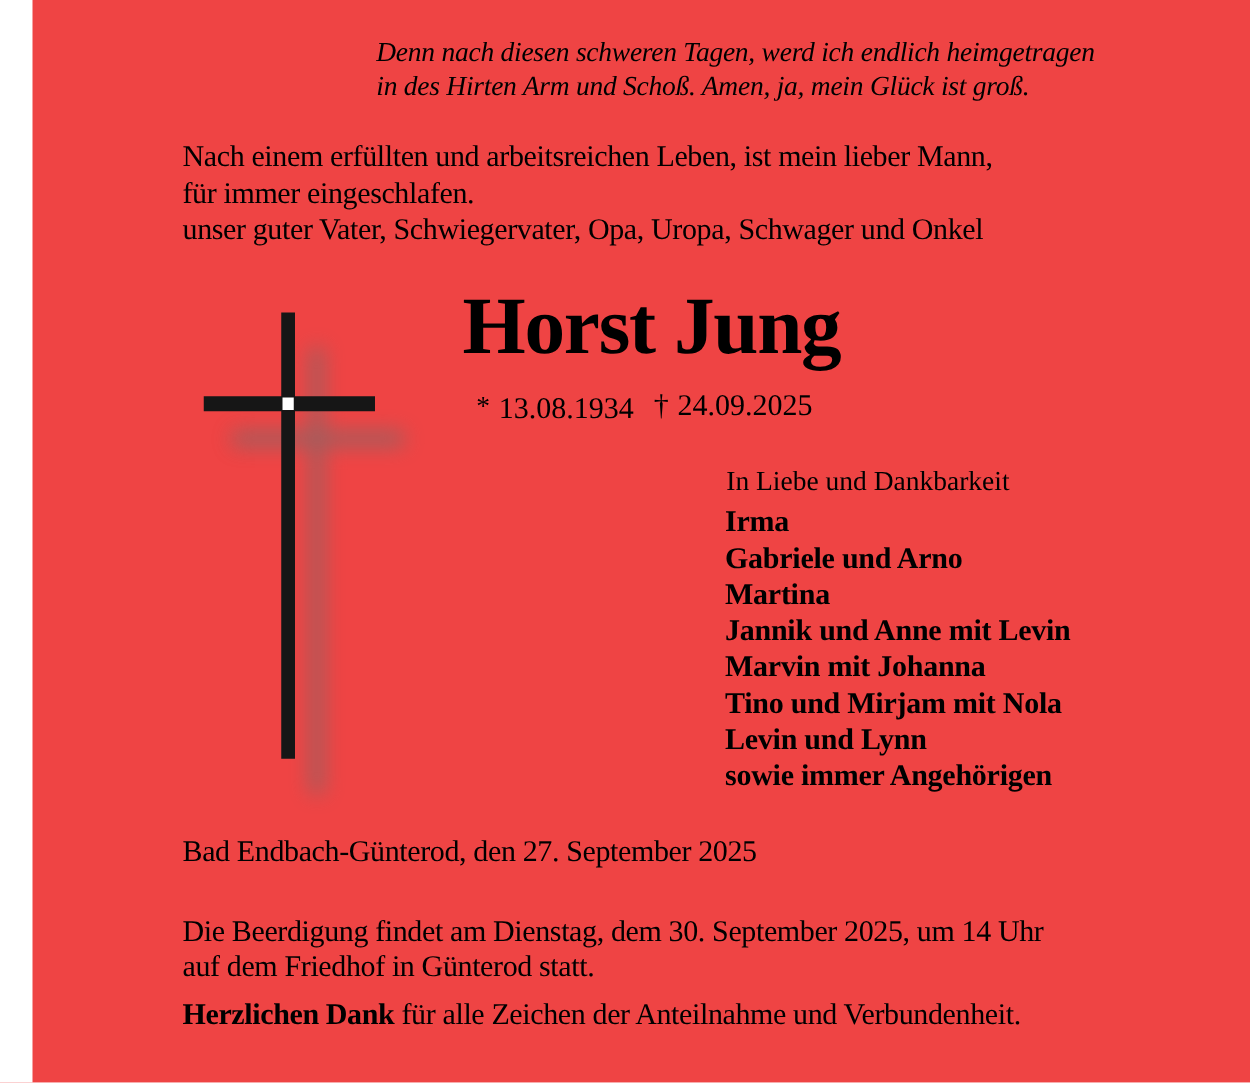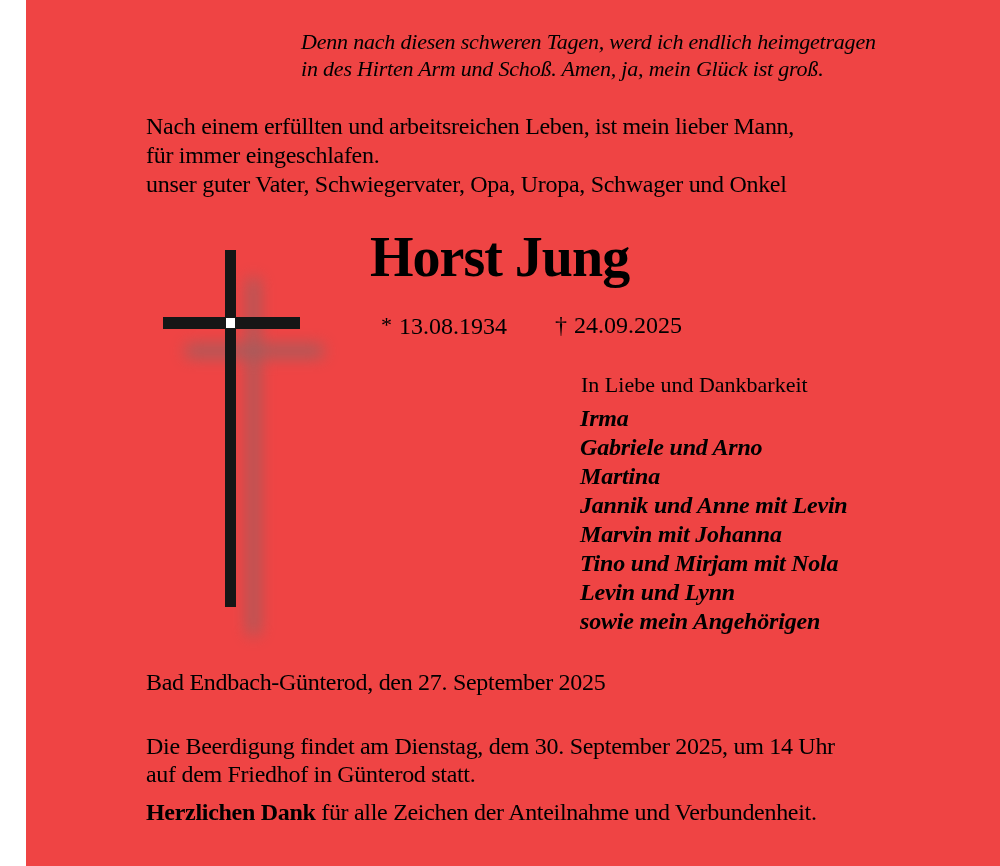--- a/index.html
+++ b/index.html
@@ -66,54 +66,53 @@
     left: 200px; top: 318px;
     width: 9px; height: 10px;
     background: #ffffff;
   }
 
   
   .name {
     left: 344px;
     top: 229px;
     margin: 0;
-    font-size: 56px;
+    font-size: 65px;
     font-weight: bold;
     line-height: 1;
     letter-spacing: -1px;
     white-space: nowrap;
   }
 
   
   .dates {
     left: 355px;
     top: 312px;
     font-size: 24px;
     display: flex;
-    gap: 48px;
+    gap: 16px;
     white-space: nowrap;
   }
   .dates .sym { margin-right: 7px; }
   .dates .birth .sym { font-size: 22px; vertical-align: 2px; }
 
   
   .mourners-intro {
     left: 555px;
     top: 372px;
     font-size: 22px;
     white-space: nowrap;
   }
   .mourners-list {
     left: 554px;
     top: 404px;
     font-size: 24px;
     font-weight: bold;
     line-height: 29px;
     letter-spacing: -0.2px;
-    font-style: italic;
   }
 
   
   .place-date {
     left: 120px;
     top: 669px;
     font-size: 24px;
     letter-spacing: -0.3px;
   }
   .funeral {
@@ -169,21 +168,21 @@
   <div class="abs mourners-intro">In Liebe und Dankbarkeit</div>
 
   <div class="abs mourners-list" id="mourners-names">
       <div class="nowrap">Irma</div>
       <div class="nowrap">Gabriele und Arno</div>
       <div class="nowrap">Martina</div>
       <div class="nowrap">Jannik und Anne mit Levin</div>
       <div class="nowrap">Marvin mit Johanna</div>
       <div class="nowrap">Tino und Mirjam mit Nola</div>
       <div class="nowrap">Levin und Lynn</div>
-      <div class="nowrap">sowie mein Angehörigen</div>
+      <div class="nowrap">sowie immer Angehörigen</div>
     </div>
 
   <div class="abs place-date nowrap">Bad Endbach-Günterod, den 27. September 2025</div>
 
   <div class="abs funeral">
     <div class="nowrap">Die Beerdigung findet am Dienstag, dem 30. September 2025, um 14 Uhr</div>
     <div class="nowrap">auf dem Friedhof in Günterod statt.</div>
   </div>
 
   <div class="abs thanks nowrap">

